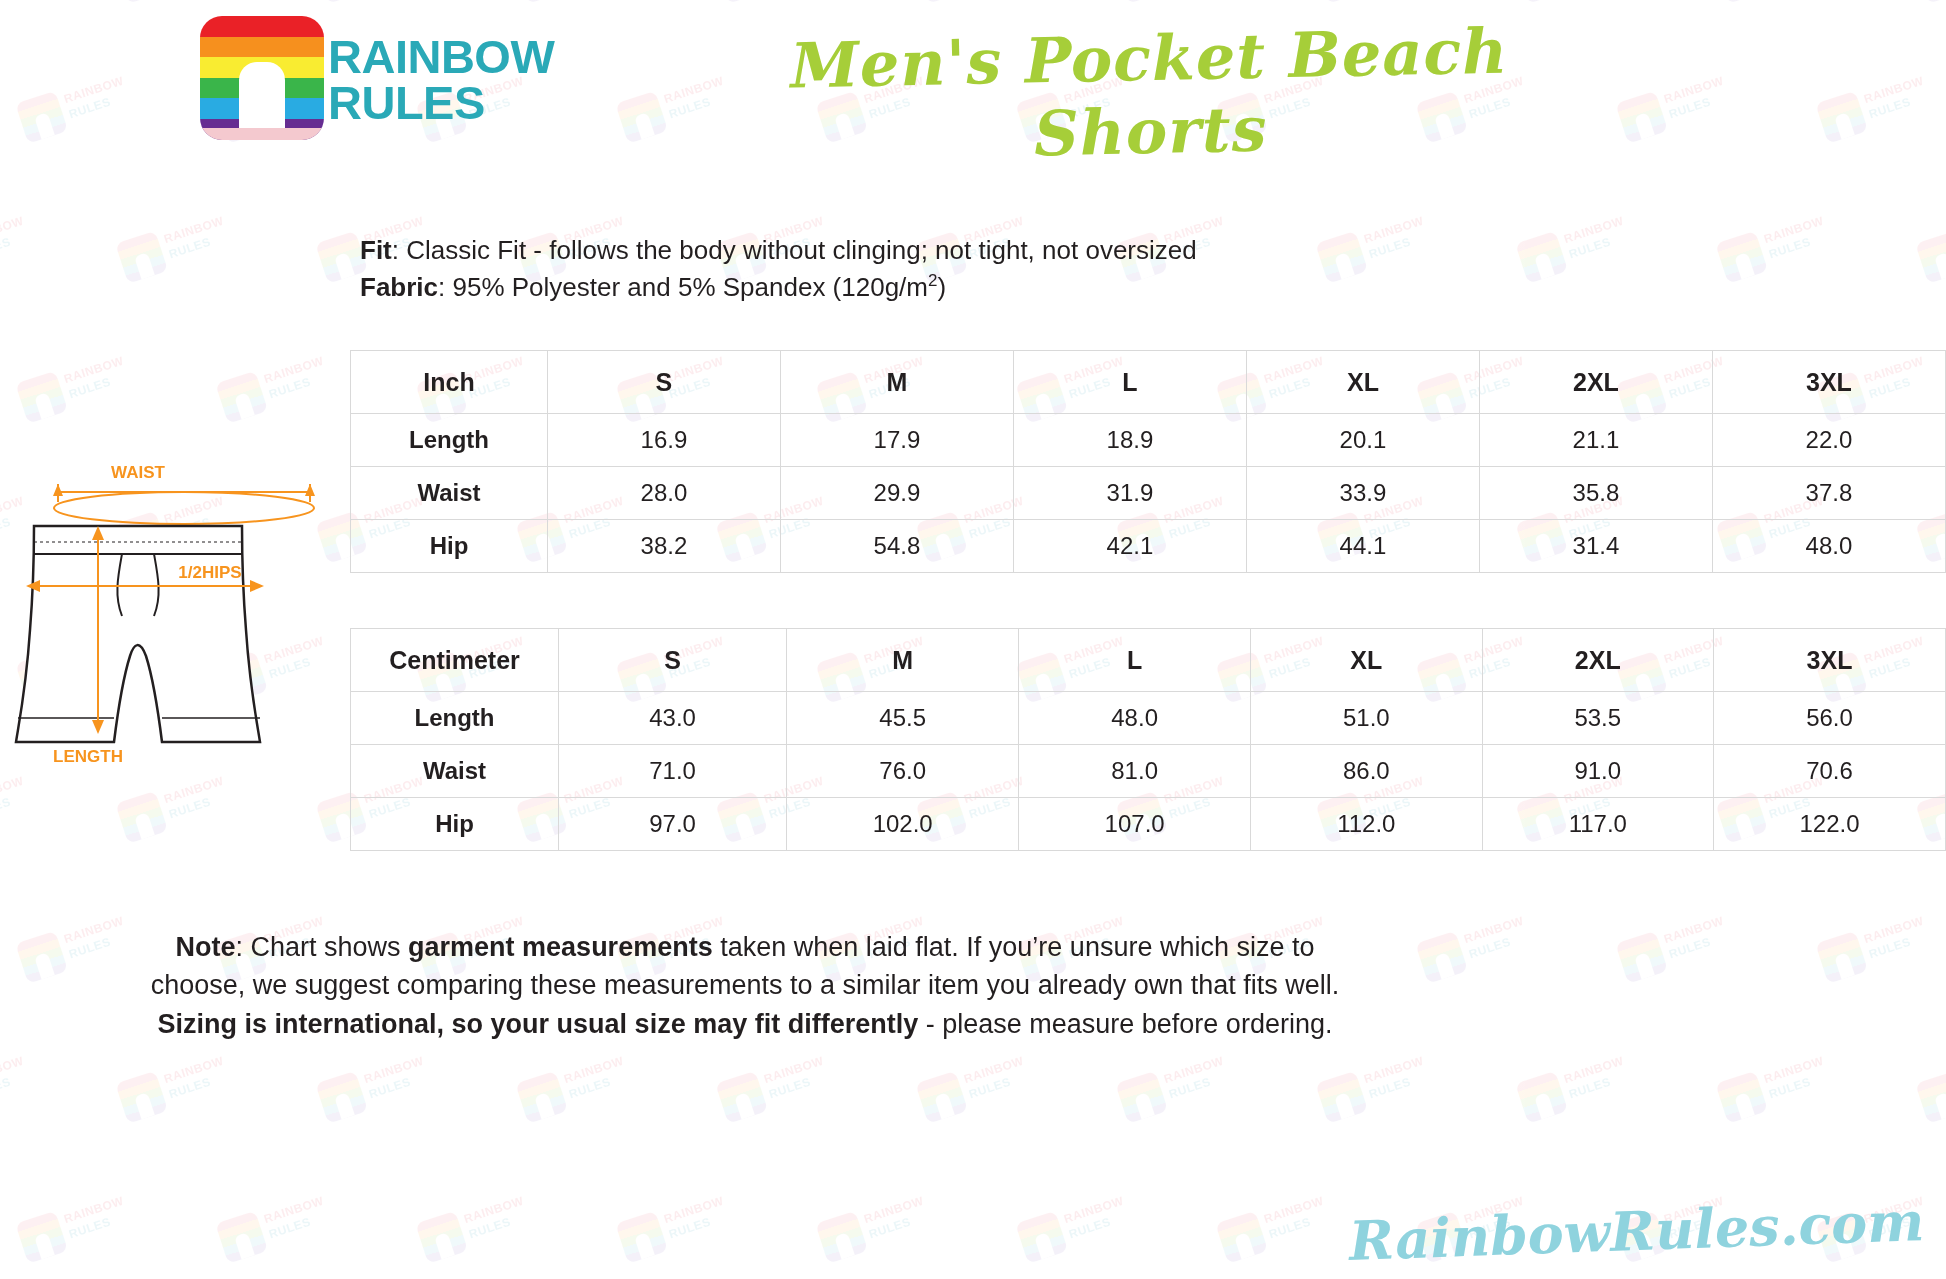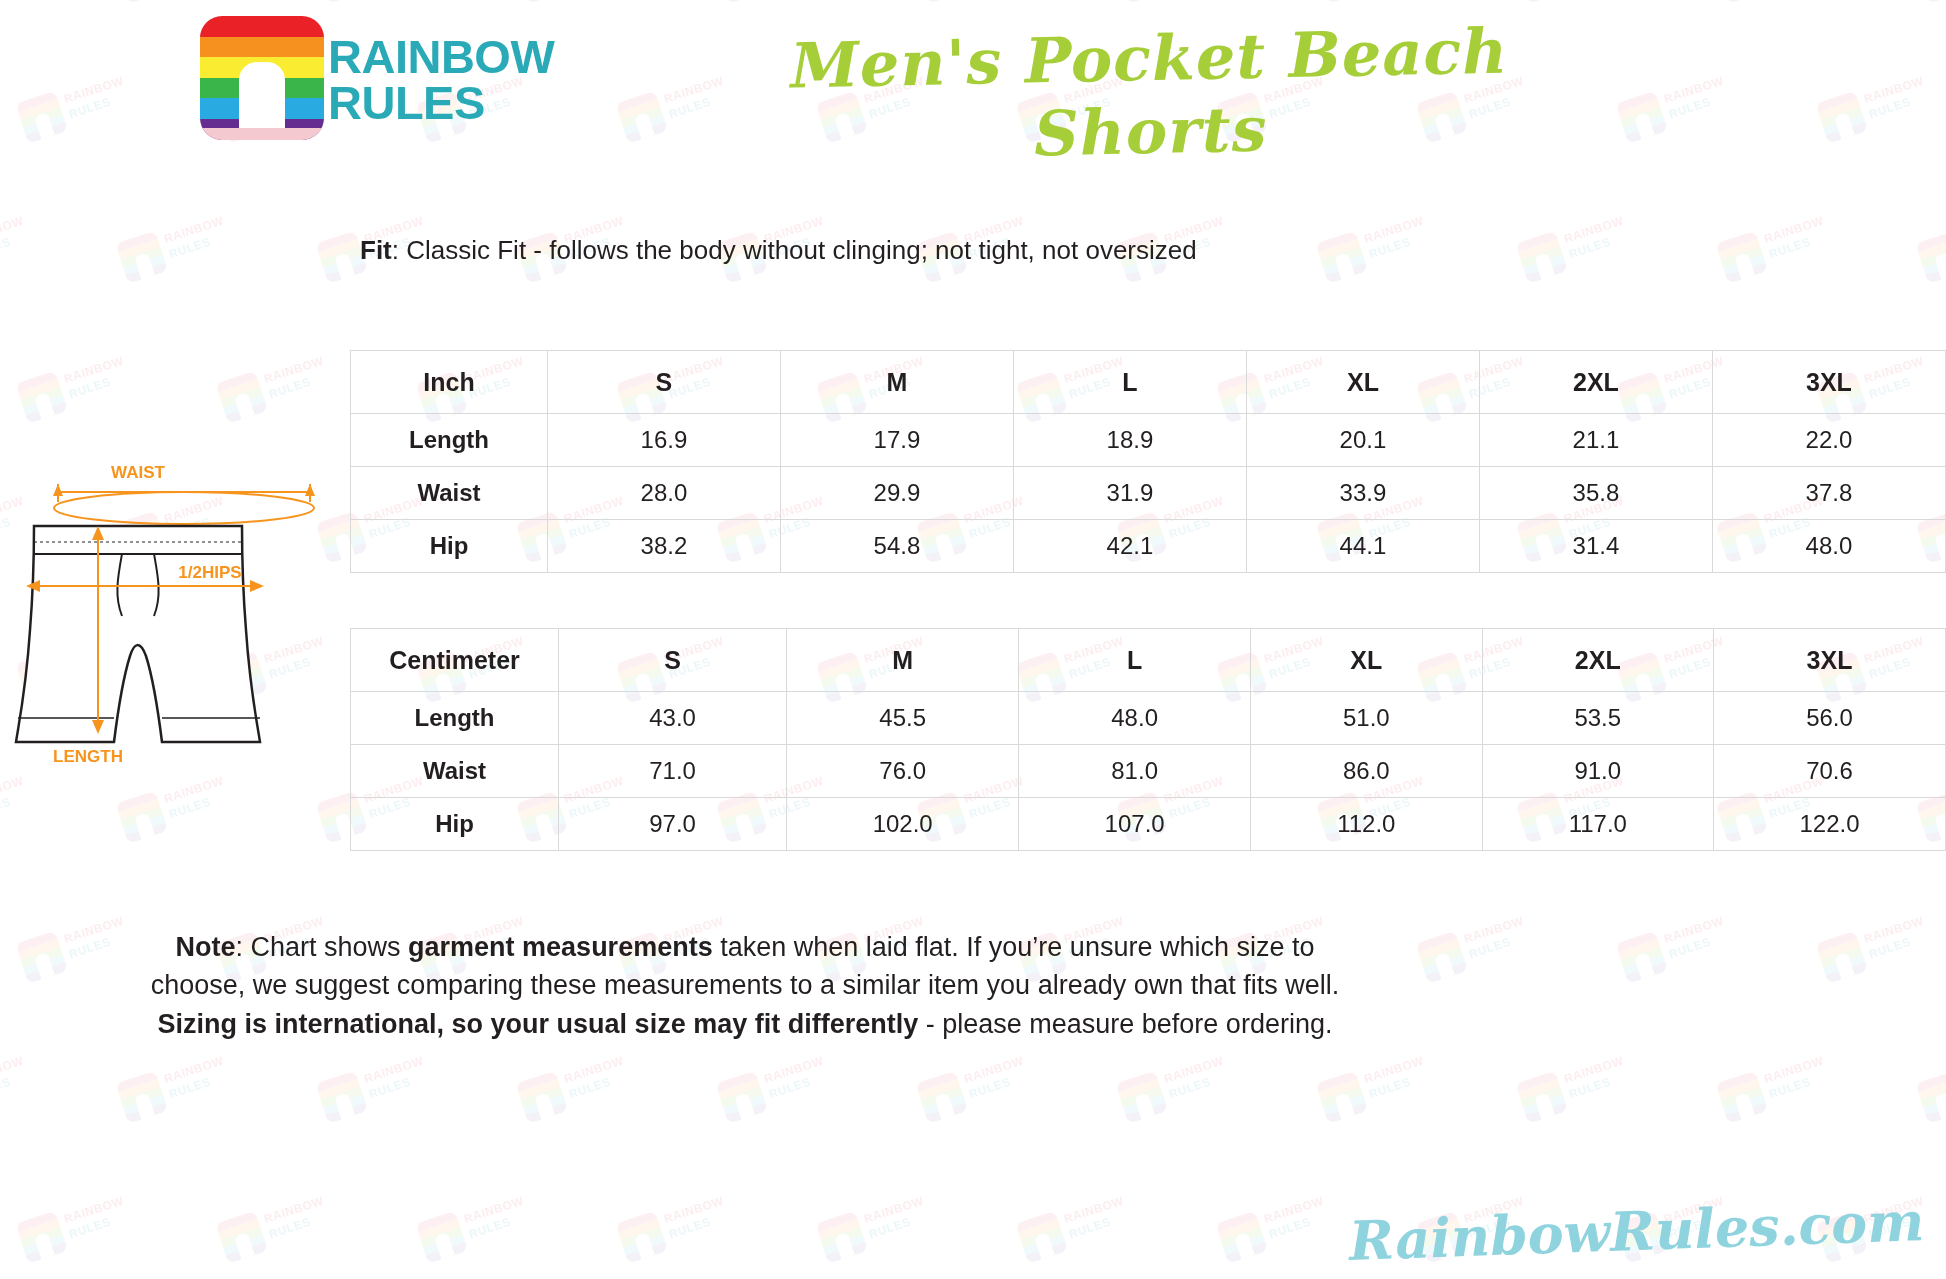--- a/index.html
+++ b/index.html
@@ -744,20 +744,23 @@
         <div class="lt-line2">RULES</div>
       </div>
     </div>
 
     <div class="doc-title">Men's Pocket Beach Shorts</div>
   </div>
 
   <div class="fitinfo">
     <div>
       <b>Fit</b><span>: Classic Fit - follows the body without clinging; not tight, not oversized</span>
+    </div>
+    <div>
+      <b>Fabric</b><span>: 95% Polyester and 5% Spandex (120g/m</span><sup>2</sup><span>)</span>
     </div>
   </div>
 
   <div class="diagram">
     <svg width="340" height="360" viewBox="0 0 340 360" xmlns="http://www.w3.org/2000/svg">
 
       <g stroke="#f7941e" stroke-width="2" fill="none">
         <line x1="48" y1="52" x2="48" y2="34"></line>
         <line x1="300" y1="52" x2="300" y2="34"></line>
         <line x1="48" y1="42" x2="300" y2="42"></line>

